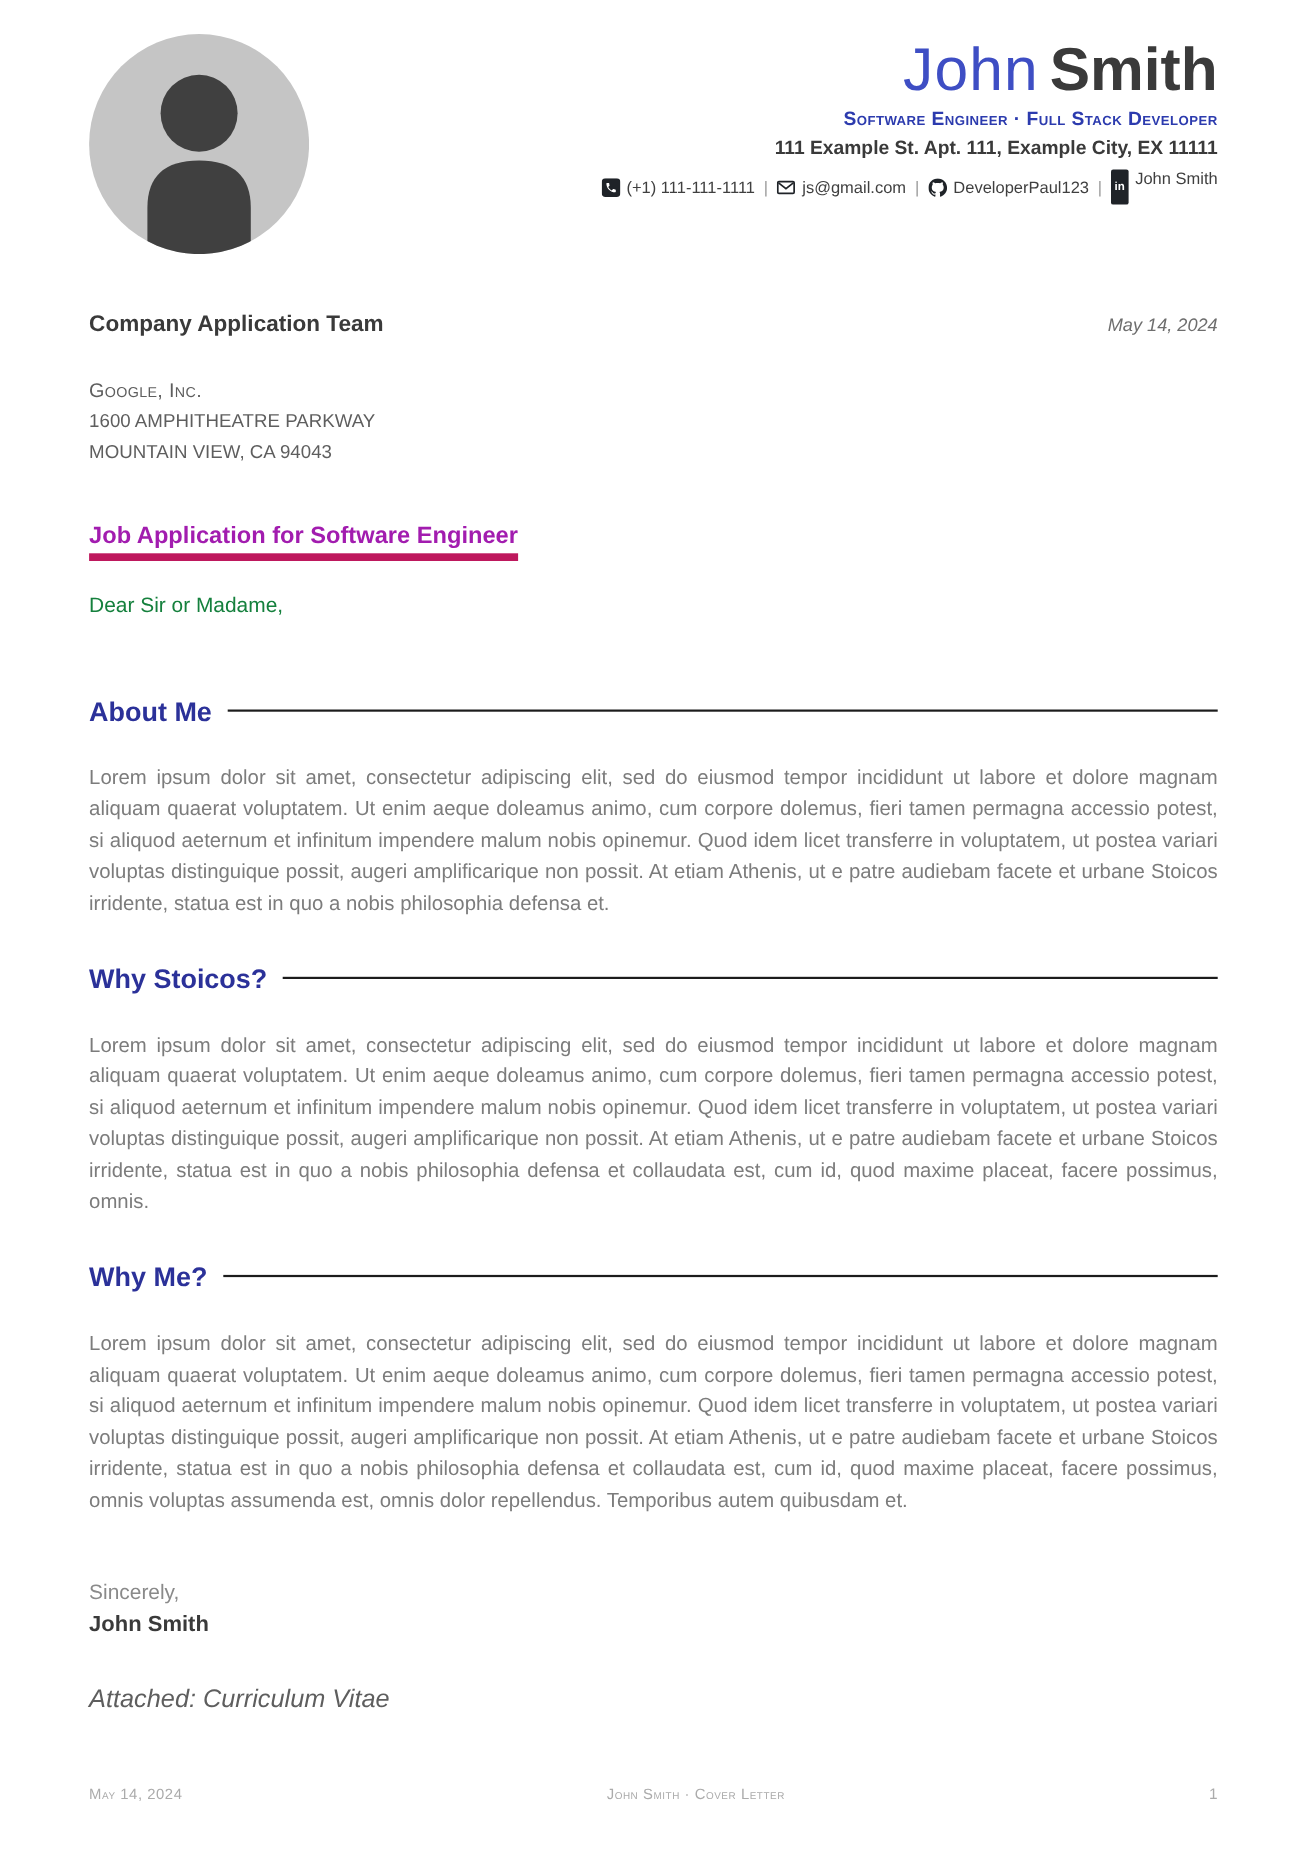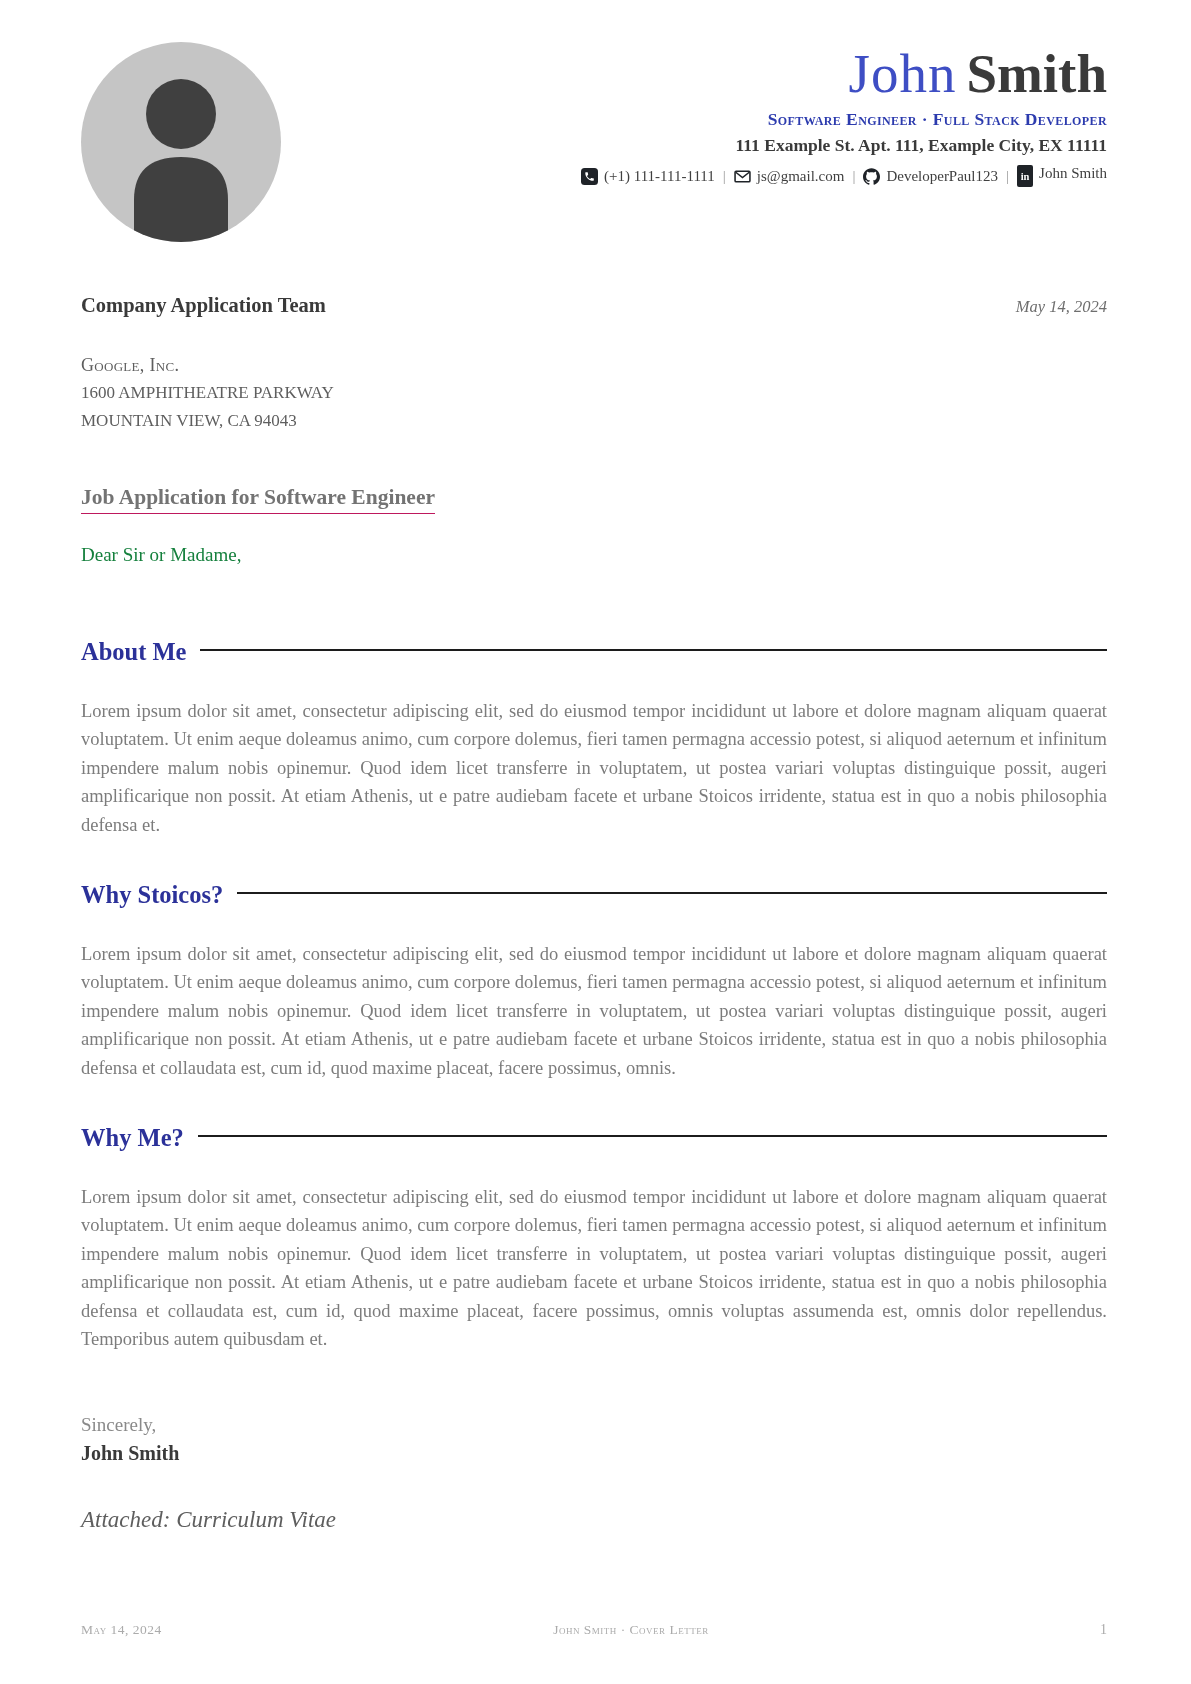--- a/index.html
+++ b/index.html
@@ -1,47 +1,47 @@
 <!DOCTYPE html>
 <html><head>
 <meta charset="utf-8">
 <style>
   * { margin:0; padding:0; box-sizing:border-box; }
   html,body { background:#e8e8e8; }
   .page {
     width:1191px; height:1684px; background:#ffffff; margin:0 auto;
-    font-family:Liberation Serif, serif;
+    font-family:Liberation Sans, sans-serif;
     position:relative; overflow:hidden;
-    padding:42px 84px 0 81px;
+    padding:31px 84px 0 81px;
   }
 
   
   .header { display:flex; justify-content:space-between; align-items:flex-start; height:208px; }
   .avatar { width:200px; height:200px; display:block; }
   .header-right { text-align:right; padding-top:4px; }
   .name { font-size:55px; line-height:1.02; white-space:nowrap; }
   .name-first { color:#3E4EC4; font-weight:300; letter-spacing:1px; }
   .name-last  { color:#3A3A3A; font-weight:800; margin-left:10px; }
   .subtitle { margin-top:7px; font-variant:small-caps; color:#2C3BAE; font-weight:600; font-size:17.5px; letter-spacing:0.4px; }
   .addr { margin-top:5px; font-weight:700; color:#3A3A3A; font-size:17.5px; }
   .contact-row { margin-top:9px; display:flex; justify-content:flex-end; align-items:center; gap:6px; font-size:15px; color:#3F3F3F; }
   .contact-item { display:inline-flex; align-items:flex-start; gap:6px; }
   .cicon { width:17px; height:17px; display:inline-block; flex:none; }
-  .li-badge { display:inline-flex; align-items:center; justify-content:center; width:16px; height:22px; background:#1F2328; color:#fff; font-size:10.5px; font-weight:700; border-radius:2px; }
+  .li-badge { display:inline-flex; align-items:center; justify-content:center; width:16px; height:32px; background:#1F2328; color:#fff; font-size:10.5px; font-weight:700; border-radius:2px; }
   .sep { color:#9A9A9A; font-weight:400; padding:0 2px; }
 
   
   .recipient-row { display:flex; justify-content:space-between; align-items:baseline; margin-top:44px; }
   .recipient-name { font-size:20.5px; font-weight:700; color:#3A3A3A; }
   .letter-date { font-style:italic; color:#6E6E6E; font-size:16.5px; }
   .company-block { margin-top:34px; color:#5E5E5E; font-size:17px; line-height:28px; }
   .company-name { font-variant:small-caps; font-size:18px; letter-spacing:0.3px; }
 
   
-  .subject { display:inline-block; margin-top:50px; font-size:21.5px; font-weight:700; color:#737373; padding-bottom:3px; border-bottom:1px solid #be185d; }
+  .subject { display:inline-block; margin-top:50px; font-size:21.5px; font-weight:700; color:#a21caf; padding-bottom:3px; border-bottom:7px solid #be185d; }
   .salutation { margin-top:30px; font-size:19px; color:#15803d; }
 
   .section { margin-top:42px; }
   .section--first { margin-top:72px; }
   .section-head { display:flex; align-items:center; }
   .section-title { font-size:24.5px; font-weight:700; color:#2B3199; white-space:nowrap; }
   .section-rule { flex:1; height:0; border-bottom:2.5px solid #1C1C1C; margin-left:14px; margin-bottom:5px; }
   .section-body { margin-top:31px; font-size:18.5px; line-height:28.4px; color:#7C7C7C; text-align:justify; }
 
   .closing { margin-top:60px; font-size:19px; color:#8A8A8A; }

